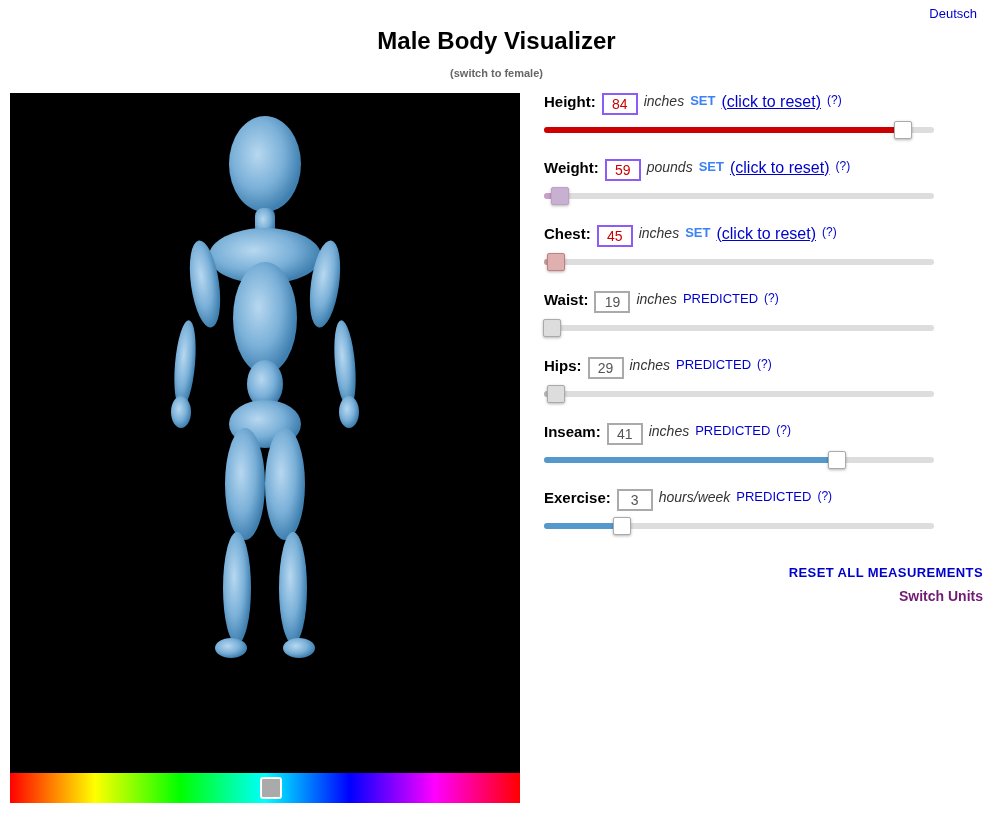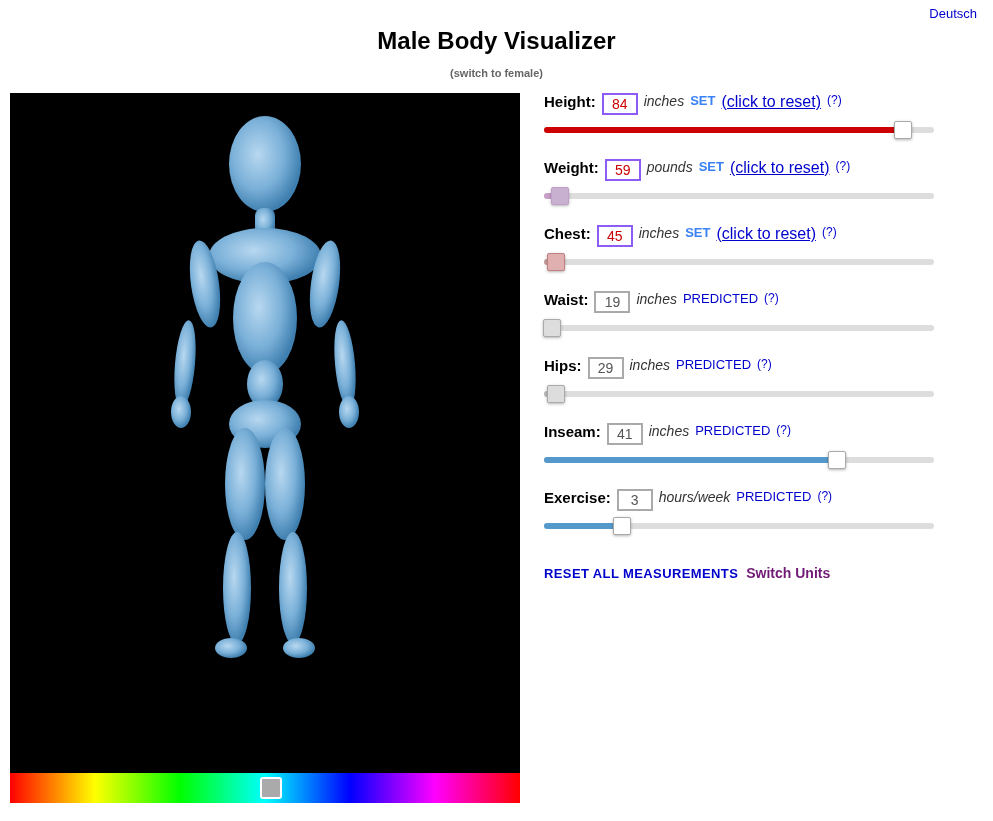--- a/index.html
+++ b/index.html
@@ -172,21 +172,21 @@
       border-radius: 2px;
       position: absolute;
       top: -6px;
       transform: translateX(-50%);
       cursor: pointer;
       box-shadow: 0 1px 3px rgba(0,0,0,0.3);
     }
     .bottom-actions {
       margin-top: 10px;
       display: flex;
-      flex-direction: row;
+      flex-direction: column;
       align-items: flex-end;
       gap: 8px;
       padding-right: 0;
     }
     .reset-all-btn {
       color: #00c;
       font-size: 13px;
       font-weight: bold;
       text-decoration: none;
       letter-spacing: 0.03em;

